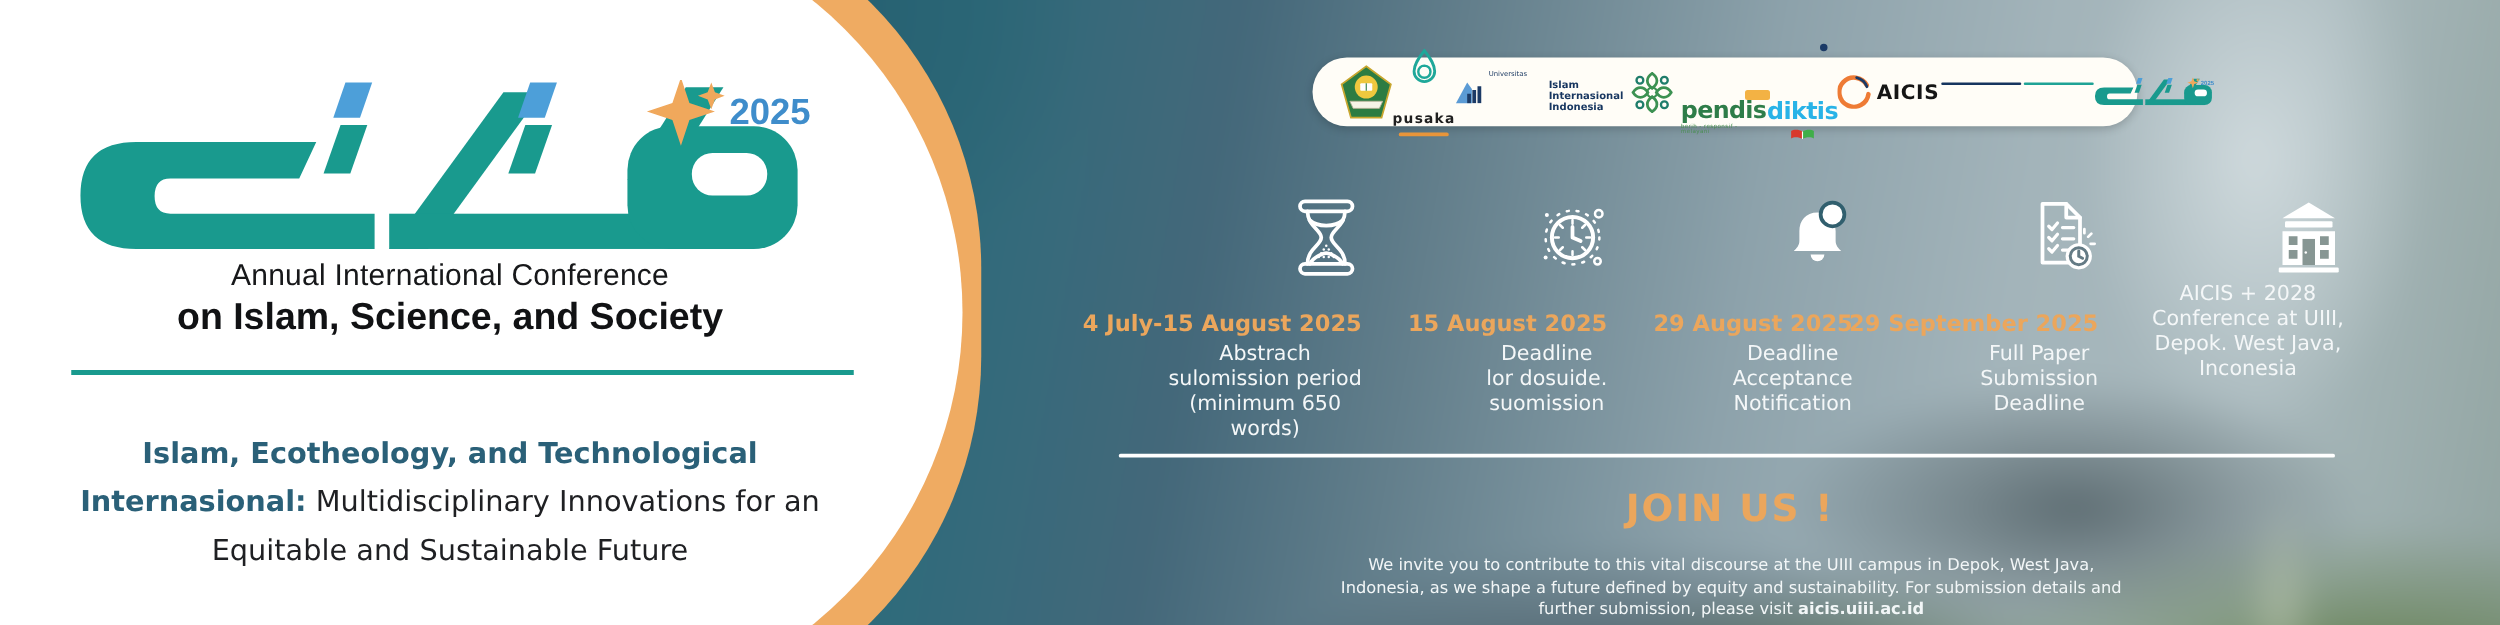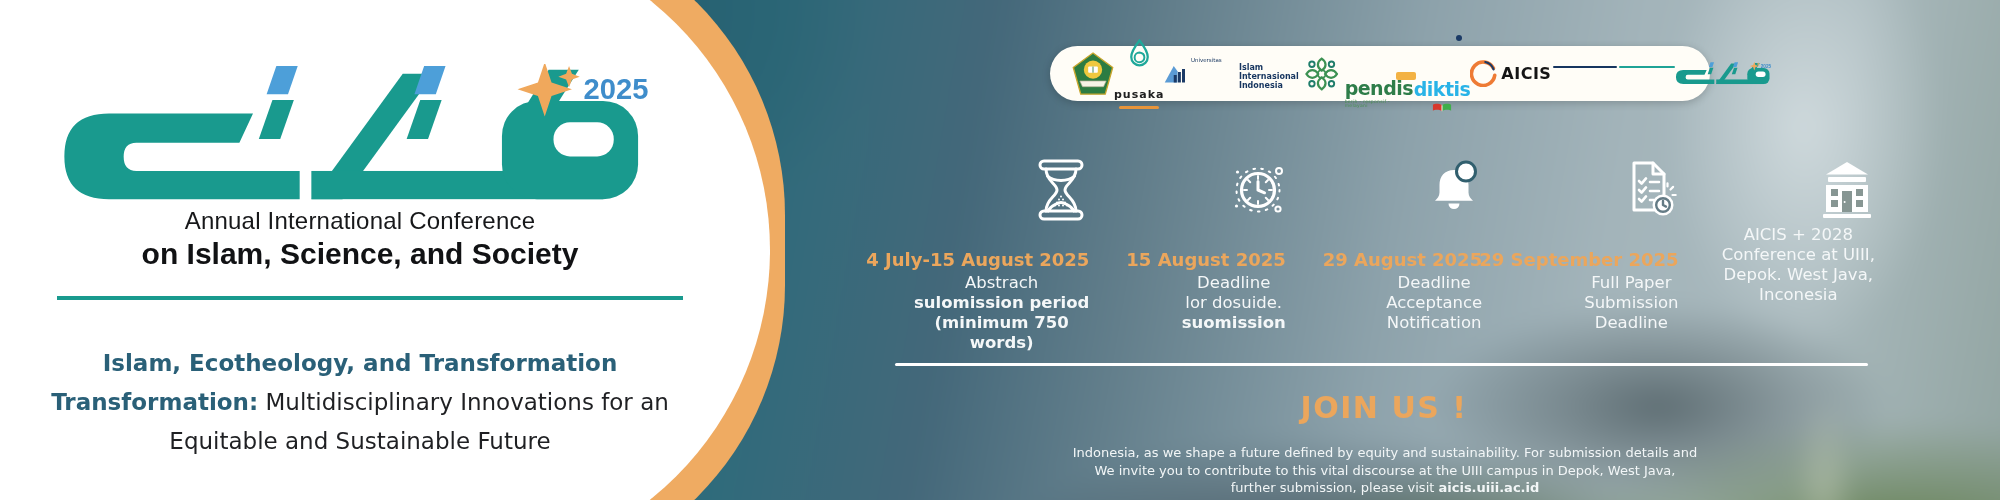--- a/index.html
+++ b/index.html
@@ -40,21 +40,21 @@
   .diktis-name{font-size:19px;font-weight:800;color:#29b3e7;letter-spacing:-.5px;margin-top:36px;}
   .aicis-col{display:flex;flex-direction:row;align-items:flex-start;gap:2px;line-height:1;text-align:right;}
   .aicis-name{font-size:16px;font-weight:900;color:#151515;letter-spacing:.5px;}
   
   .timeline{position:absolute;left:893px;top:158px;width:982px;display:flex;}
   .tcol{width:196.4px;display:flex;flex-direction:column;align-items:flex-end;}
   .ticon{height:64px;display:flex;align-items:center;justify-content:center;}
   .tdate{margin-top:27px;font-size:18px;font-weight:bold;color:#eba65c;white-space:nowrap;}
   .tlines{margin-top:3px;text-align:center;}
   .t-line{font-size:16.5px;line-height:20px;color:#f4f7f8;white-space:nowrap;}
-  .t-line.b{font-weight:bold;}
+  .t-line.b{font-weight:normal;}
   .hr-white{position:absolute;left:895px;top:363px;width:973px;height:3px;background:#ffffff;border-radius:2px;}
   .join-title{position:absolute;left:893px;top:390px;width:982px;text-align:center;font-size:30px;font-weight:800;letter-spacing:1.5px;color:#eba65c;}
   .join-body{position:absolute;left:1060px;top:444px;width:650px;text-align:center;font-size:13px;line-height:17.5px;color:#f2f6f7;}
   .join-body div{white-space:nowrap;}
   .hidden-defs{position:absolute;width:0;height:0;overflow:hidden;}
 </style>
 </head>
 <body>
 
 <svg class="hidden-defs" aria-hidden="true">
@@ -86,21 +86,21 @@
   <div class="orange-arc"></div>
   <div class="white-panel"></div>
 
   <svg class="logo-main" viewBox="0 0 610 145">
     <use href="#aicis-mark"></use>
   </svg>
 
   <div class="conf1">Annual International Conference</div>
   <div class="conf2">on Islam, Science, and Society</div>
   <div class="divider-teal"></div>
-  <div class="theme"><span class="hl">Islam, Ecotheology, and Transformation Transformation:</span><span> Multidisciplinary Innovations for an Equitable and Sustainable Future</span></div>
+  <div class="theme"><span class="hl">Islam, Ecotheology, and Technological Internasional:</span><span> Multidisciplinary Innovations for an Equitable and Sustainable Future</span></div>
 
   <div class="pill">
     <div class="plogo">
       <svg width="42" height="44" viewBox="0 0 48 50">
         <path d="M24 1 L46.5 17.5 L38 48 H10 L1.5 17.5 Z" fill="#2c7c42" stroke="#c8a62e" stroke-width="1.6"></path>
         <circle cx="24" cy="20" r="10.5" fill="#efc83e"></circle>
         <rect x="18.5" y="16.5" width="11" height="7" rx="1" fill="#fff"></rect>
         <path d="M24 16.5 V23.5" stroke="#2c7c42" stroke-width="1"></path>
         <path d="M9 33 H39 L36 39.5 H12 Z" fill="#f6f3e6" stroke="#b9b39a" stroke-width="0.8"></path>
       </svg>
@@ -199,21 +199,21 @@
               <circle cx="26" cy="47.5" r="1"></circle>
               <circle cx="30" cy="47.5" r="1"></circle>
               <circle cx="34" cy="47.5" r="1"></circle>
           </g>
         </svg>
       </div>
       <div class="tdate">4 July-15 August 2025</div>
       <div class="tlines">
           <div class="t-line">Abstrach</div>
           <div class="t-line b">sulomission period</div>
-          <div class="t-line b">(minimum 750</div>
+          <div class="t-line b">(minimum 650</div>
           <div class="t-line b">words)</div>
         </div>
     </div>
 
     <div class="tcol">
       <div class="ticon">
         <svg width="56" height="64" viewBox="0 0 56 64">
           <g stroke="#ffffff" fill="none" stroke-linecap="round">
             <circle cx="28" cy="32" r="16.5" stroke-width="3.2"></circle>
             <circle cx="28" cy="32" r="21.5" stroke-width="2" stroke-dasharray="1.6 6.4"></circle>
@@ -302,17 +302,17 @@
           <div class="t-line">Inconesia</div>
         </div>
     </div>
 
   </div>
 
   <div class="hr-white"></div>
 
   <div class="join-title">JOIN US !</div>
   <div class="join-body">
+    <div>We invite you to contribute to this vital discourse at the UIII campus in Depok, West Java,</div>
     <div>Indonesia, as we shape a future defined by equity and sustainability. For submission details and</div>
-    <div>We invite you to contribute to this vital discourse at the UIII campus in Depok, West Java,</div>
     <div><span>further submission, please visit </span><b>aicis.uiii.ac.id</b></div>
   </div>
 </div>
 
 </body></html>

